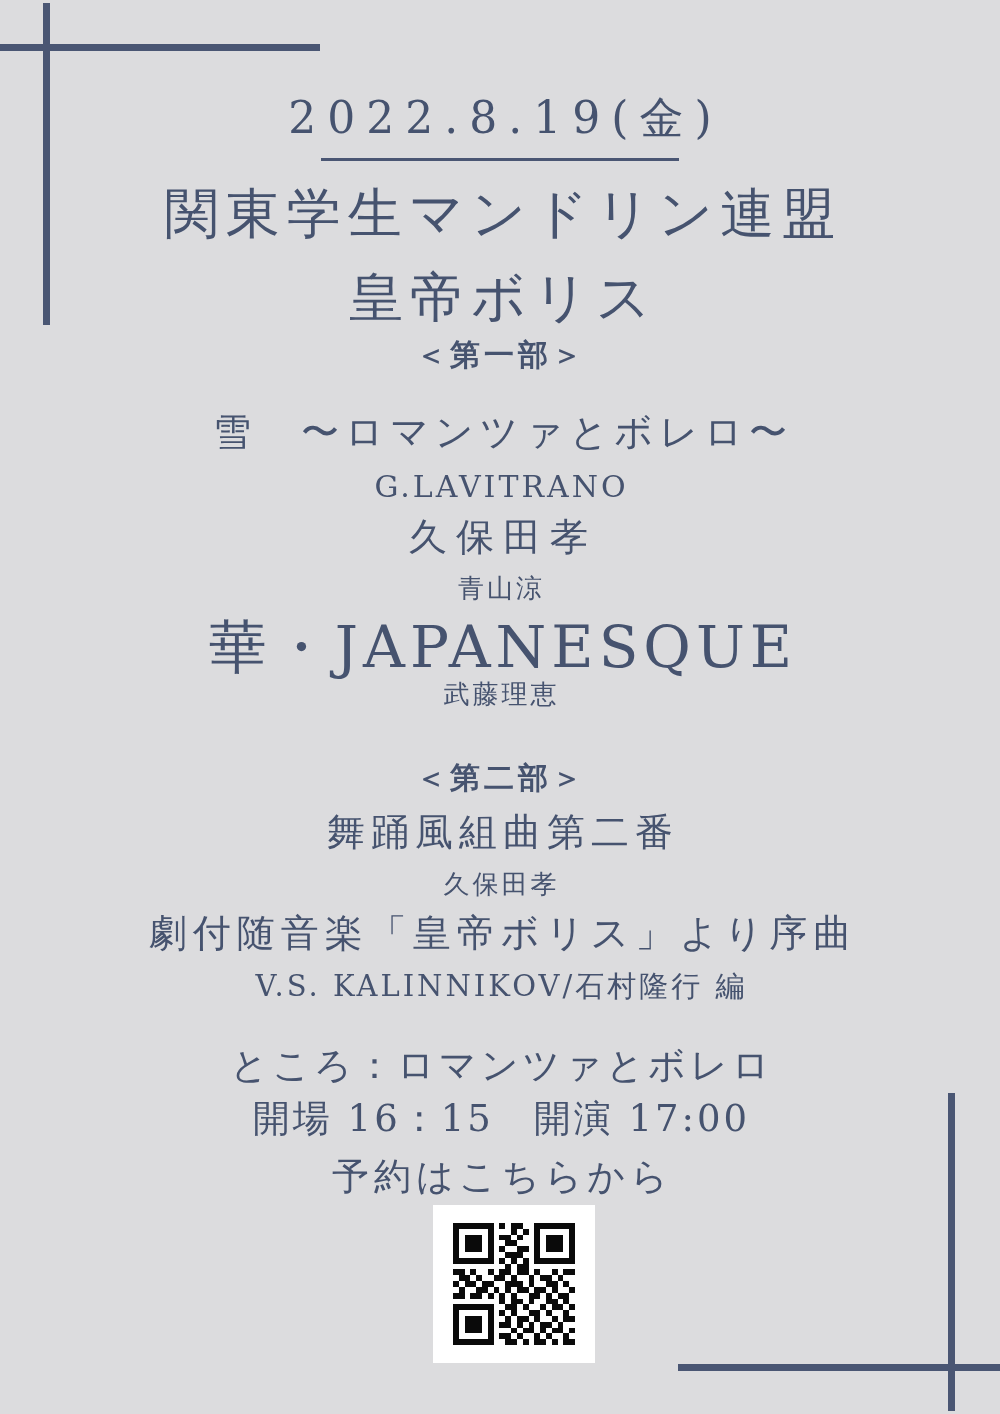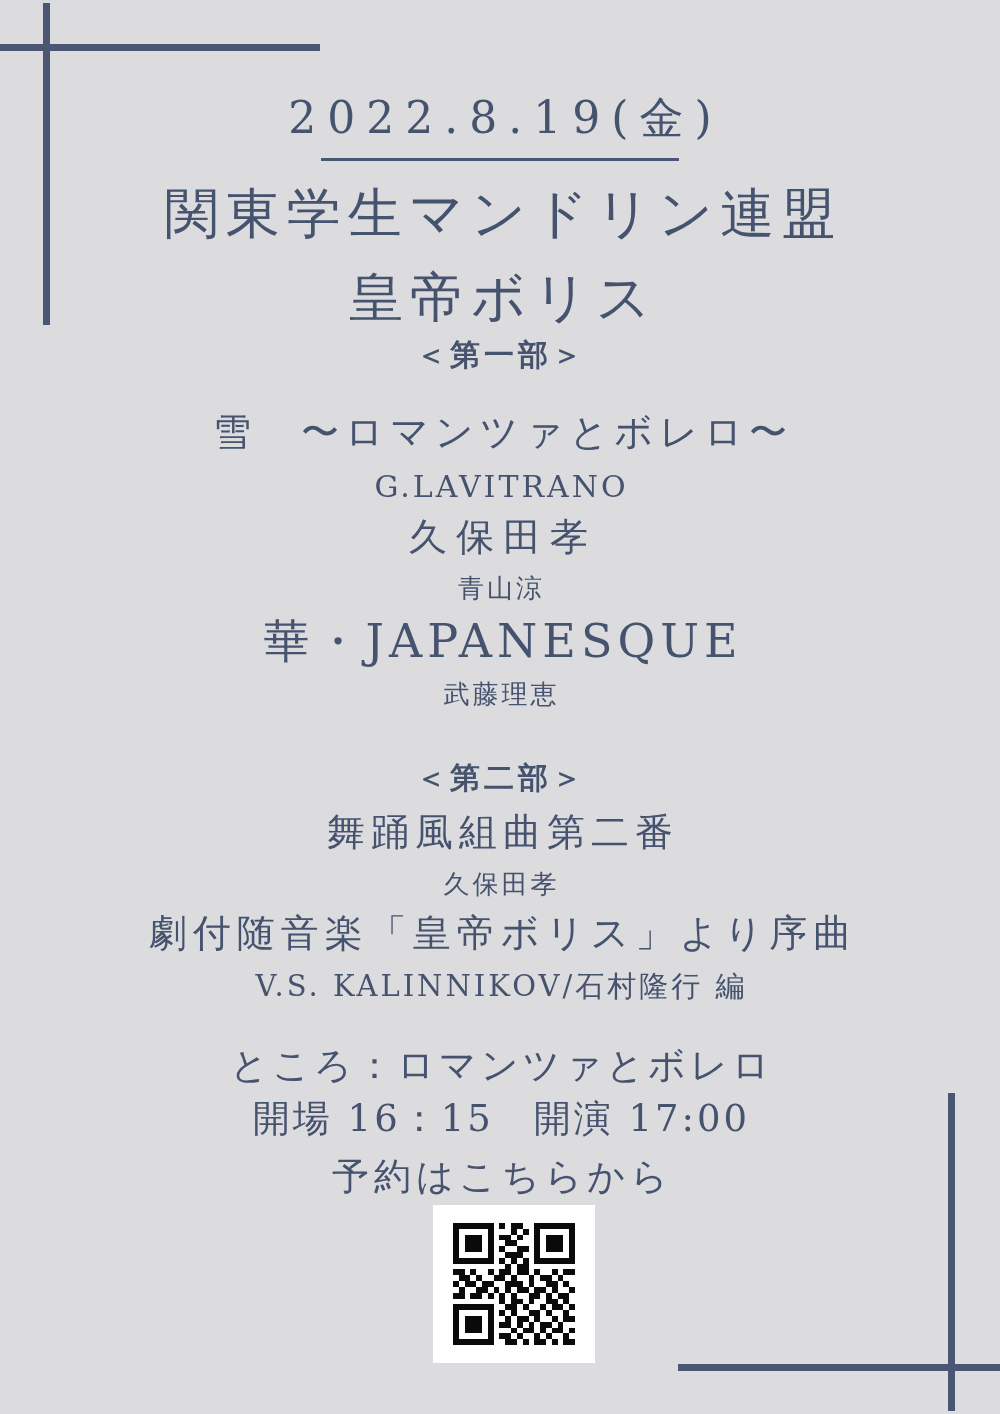--- a/index.html
+++ b/index.html
@@ -55,21 +55,21 @@
     padding-left: 2px;
   }
   .part-1 { top: 338px; }
   .part-2 { top: 732px; margin-top: 29px; }
   .song { font-size: 38px; letter-spacing: 6px; padding-left: 6px; }
   .composer { font-size: 26px; letter-spacing: 3px; padding-left: 3px; }
   .song-1 { top: 412px; }
   .composer-1 { top: 470px; font-size: 30px; }
   .song-2 { top: 517px; letter-spacing: 9px; }
   .composer-2 { top: 574px; }
-  .song-3 { top: 616px; font-size: 46px; letter-spacing: 5px; }
+  .song-3 { top: 616px; font-size: 58px; letter-spacing: 5px; }
   .composer-3 { top: 680px; }
   .song-4 { top: 812px; }
   .composer-4 { top: 870px; }
   .song-5 { top: 913px; }
   .composer-5 { top: 971px; font-size: 29px; }
   .venue { top: 1046px; font-size: 37px; letter-spacing: 4px; padding-left: 4px; }
   .time  { top: 1099px; font-size: 37px; letter-spacing: 3px; padding-left: 3px; }
   .reserve { top: 1157px; font-size: 37px; letter-spacing: 5px; padding-left: 5px; }
   .qr-box {
     position: absolute;

